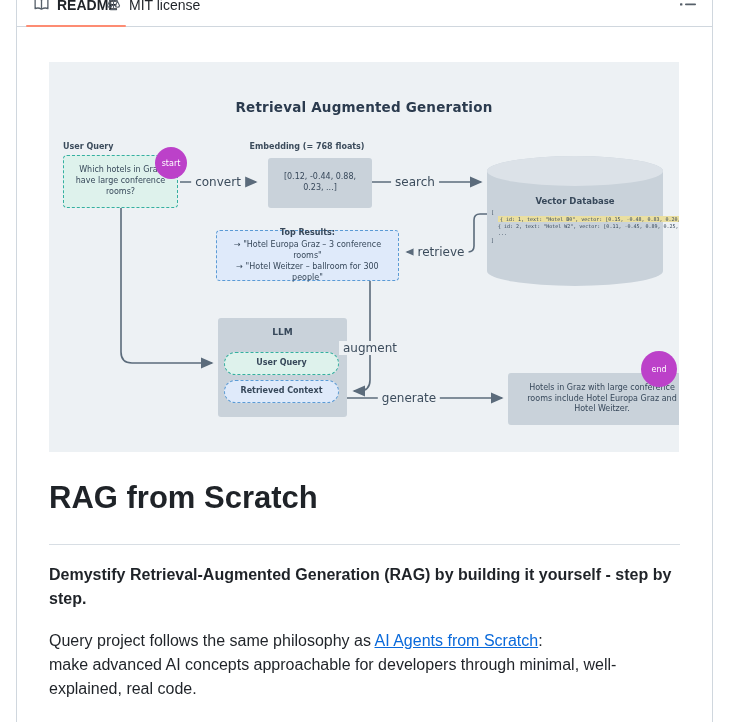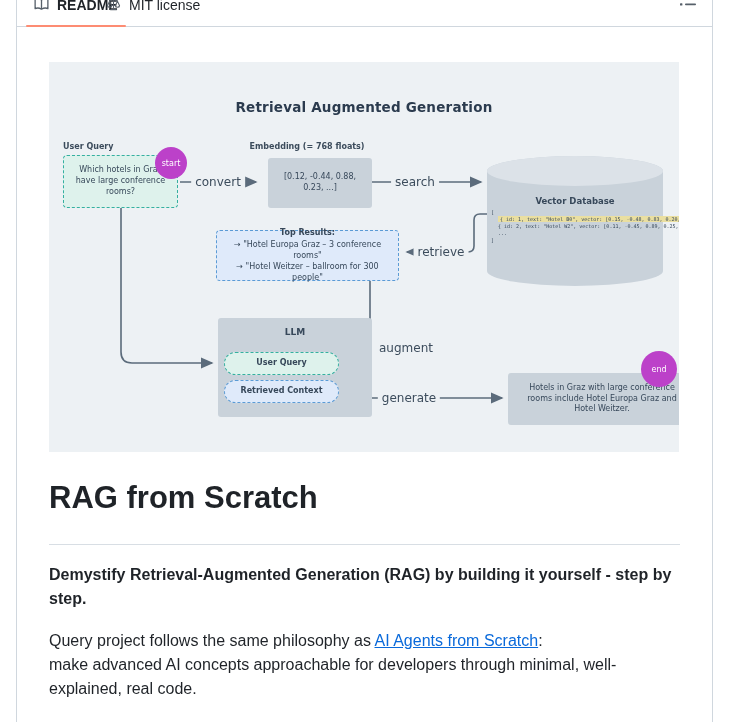--- a/index.html
+++ b/index.html
@@ -142,33 +142,33 @@
         <div class="row ind">...</div><br>
         <div class="row">]</div>
       </div>
 
       <div class="node bluebox topresults" style="left:167px; top:168px; width:183px; height:51px; flex-direction:column; padding:4px;">
         <div class="title">Top Results:</div>
         <div>→ "Hotel Europa Graz – 3 conference rooms"</div>
         <div>→ "Hotel Weitzer – ballroom for 300 people"</div>
       </div>
 
-      <div class="gray" style="position:absolute; left:169px; top:256px; width:154px; height:99px;">
+      <div class="gray" style="position:absolute; left:169px; top:256px; width:129px; height:99px;">
         <div class="llm-title">LLM</div>
         <div class="node mint pill" style="left:6px; top:34px; width:115px; height:23px;">User Query</div>
         <div class="node bluebox pill" style="left:6px; top:62px; width:115px; height:23px;">Retrieved Context</div>
       </div>
 
       <div class="node gray" style="left:459px; top:311px; width:188px; height:52px; padding:4px 8px;">Hotels in Graz with large conference rooms include Hotel Europa Graz and Hotel Weitzer.</div>
       <div class="circle" style="left:592px; top:289px; width:36px; height:36px;">end</div>
 
       <span class="wire-label" style="left:169px; top:120px;">convert</span>
       <span class="wire-label" style="left:366px; top:120px;">search</span>
       <span class="wire-label" style="left:392px; top:190px;">retrieve</span>
-      <span class="wire-label" style="left:321px; top:286px;margin-left:36px;">augment</span>
+      <span class="wire-label" style="left:321px; top:286px;">augment</span>
       <span class="wire-label" style="left:360px; top:336px;">generate</span>
     </div>
 
     <div class="article">
       <h1 class="page-title">RAG from Scratch</h1>
       <p>
         <strong>Demystify Retrieval-Augmented Generation (RAG) by building it yourself - step by step.</strong><br>
       </p>
       <p>
         <span>Query project follows the same philosophy as </span><a>AI Agents from Scratch</a><span>:</span><br>

